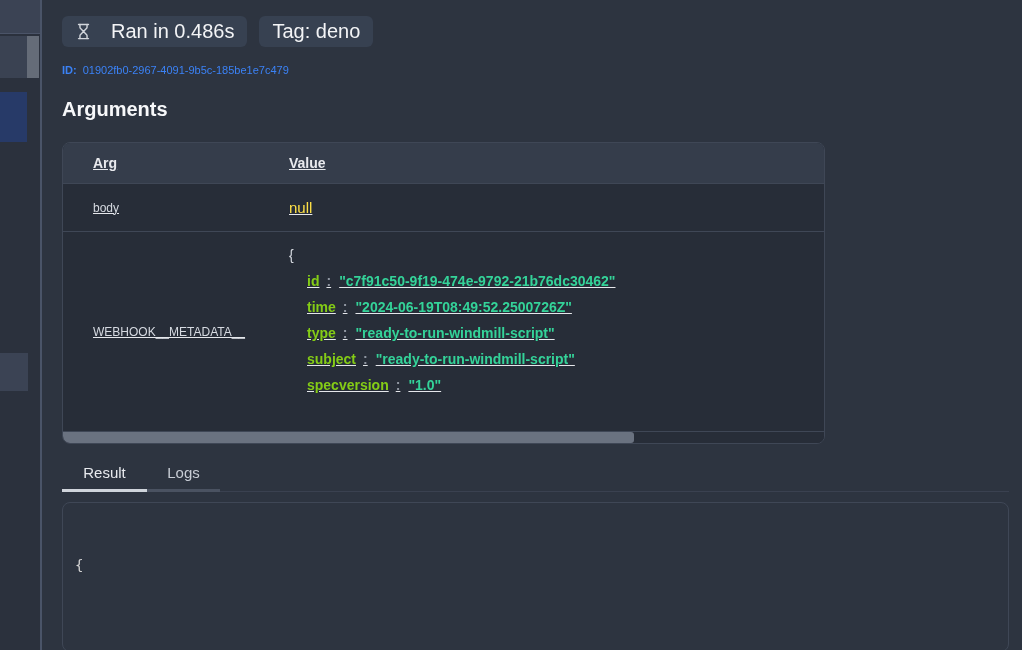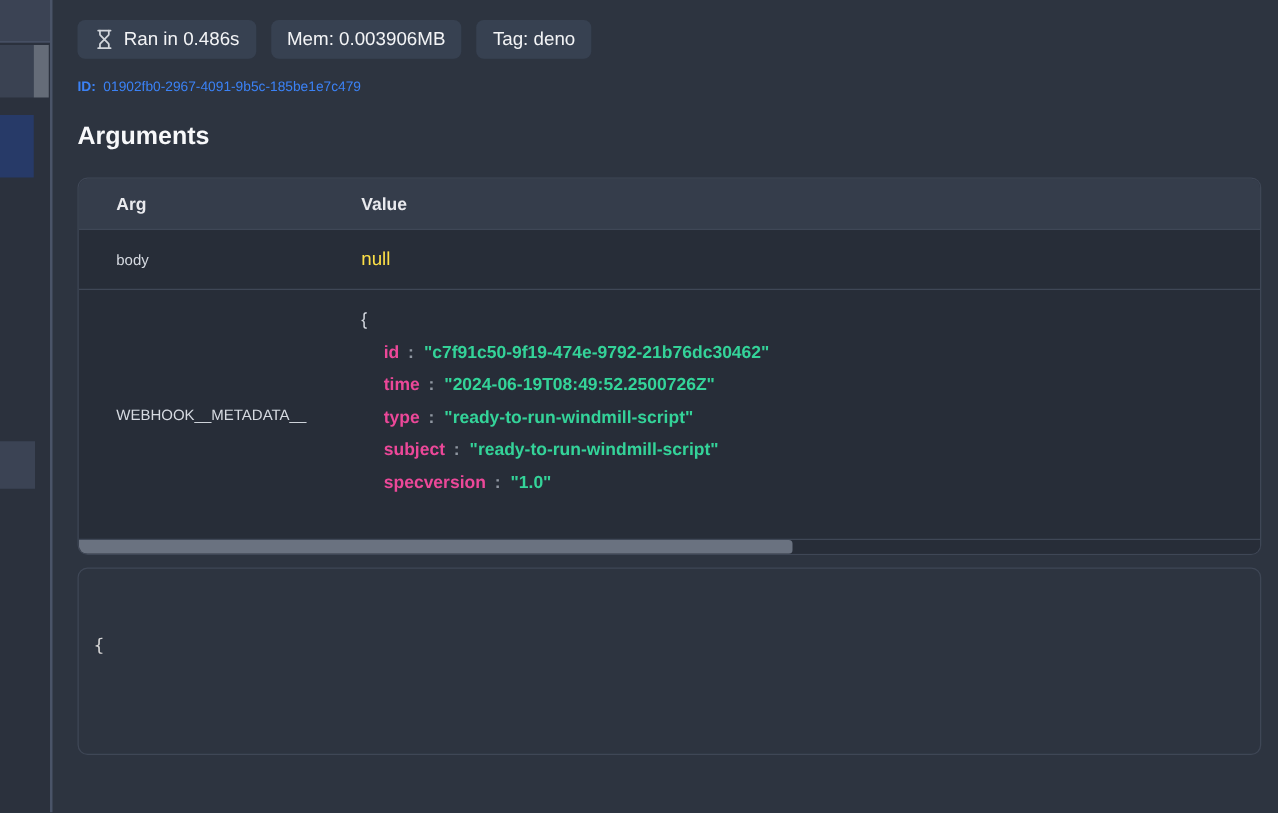--- a/index.html
+++ b/index.html
@@ -18,54 +18,54 @@
   .sb-item1 { position:absolute; left:0; top:36px; width:27px; height:42px; background:#3a4252; }
   .sb-scroll { position:absolute; left:27px; top:36px; width:12px; height:42px; background:#656c78; }
   .sb-blue { position:absolute; left:0; top:92px; width:27px; height:50px; background:#273a68; }
   .sb-item2 { position:absolute; left:0; top:353px; width:28px; height:38px; background:#3b4354; }
 
   
   .main { margin-left:42px; padding:0 13px 0 20px; }
 
   .badges { display:flex; gap:12px; margin-top:16px; }
   .badge {
-    display:inline-flex; align-items:center; gap:7px;
+    display:inline-flex; align-items:center; gap:19px;
     background:#374151; color:#f3f4f6;
     height:31px; padding:0 13px; border-radius:6px;
-    font-size:15px; white-space:nowrap;
+    font-size:20px; white-space:nowrap;
   }
   .badge svg { flex:0 0 auto; }
 
   .id-line { margin-top:17px; font-size:11px; color:#3b82f6; }
   .id-line .id-label { font-weight:bold; margin-right:6px; }
   .id-line .id-value { color:#3b82f6; text-decoration:none; }
 
   .section-label { margin-top:22px; font-size:20px; font-weight:bold; color:#f7f8fa; }
 
   
   .tbl {
-    margin-top:21px; width:947px;
+    margin-top:21px; width:763px;
     border:1px solid #3f4756; border-radius:8px;
-    overflow:hidden; background:#272d38;
+    overflow:hidden; background:#272d38;text-decoration:underline;
   }
   .tr { display:flex; border-bottom:1px solid #3f4756; }
   .tr:last-of-type { border-bottom:none; }
   .tr-head { background:#353d4b; height:41px; align-items:center; }
   .td-arg { width:198px; flex:0 0 198px; padding-left:30px; }
   .td-val { flex:1 1 auto; padding-left:28px; min-width:0; }
   .tr-head .td-arg, .tr-head .td-val { font-size:14px; font-weight:bold; color:#e9eaee; }
   .tr-body1 { height:48px; align-items:center; }
   .cell-text { font-size:12px; color:#d6dae1; }
   .null-text { font-size:15px; color:#fde047; }
   .tr-body2 { height:200px; align-items:center; }
   .json-cell { align-self:stretch; overflow:hidden; white-space:nowrap; padding-top:10px; }
   .json-line { font-size:14px; line-height:26px; white-space:nowrap; }
   .json-line.indent { padding-left:18px; }
   .json-brace { color:#d6dae1; }
-  .json-key { color:#ec4899; font-weight:600;margin-top:20px; }
+  .json-key { color:#84cc16; font-weight:600;margin-top:20px; }
   .json-colon { color:#8f96a1; font-weight:700; margin:0 8px 0 7px; }
   .json-val { color:#34d399; font-weight:600; }
 
   .scrolltrack { height:11px; background:#272d38; position:relative; }
   .scrollthumb { position:absolute; left:0; top:0; height:11px; width:571px; background:#6a7280; border-radius:0 3px 3px 0; }
 
   
   .tabbar { margin-top:15px; display:flex; border-bottom:1px solid #3a4150; }
   .tab { text-align:center; padding:5px 0 8px; font-size:15px; margin-bottom:-1px; cursor:default; }
   .tab-result { width:85px; color:#e8eaee; border-bottom:3px solid #cfd4db; }
@@ -103,23 +103,20 @@
         <svg width="17" height="17" viewBox="0 0 24 24" fill="none" stroke="#d1d5db" stroke-width="2" stroke-linecap="round" stroke-linejoin="round">
           <path d="M5 22h14"></path>
             <path d="M5 2h14"></path>
           <path d="M17 22v-4.172a2 2 0 0 0-.586-1.414L12 12l-4.414 4.414A2 2 0 0 0 7 17.828V22"></path>
           <path d="M7 2v4.172a2 2 0 0 0 .586 1.414L12 12l4.414-4.414A2 2 0 0 0 17 6.172V2"></path>
         </svg>
       </span>
       <span>Ran in 0.486s</span>
     </span>
     <span class="badge">
-      <span>Mem: 0.003906MB</span>
-    </span>
-    <span class="badge">
       <span>Tag: deno</span>
     </span>
   </div>
 
   <div class="id-line">
     <span class="id-label">ID:</span><a class="id-value" href="#">01902fb0-2967-4091-9b5c-185be1e7c479</a>
   </div>
 
   <div class="section-label">Arguments</div>
 
@@ -145,20 +142,24 @@
         <div class="json-line indent"><span class="json-key">specversion</span><span class="json-colon">:</span><span class="json-val">"1.0"</span></div>
       </div>
     </div>
 
     <div class="scrolltrack">
       <div class="scrollthumb"></div>
     </div>
   </div>
 
 
+  <div class="tabbar">
+    <div class="tab tab-result">Result</div>
+    <div class="tab tab-logs">Logs</div>
+  </div>
 
   <div class="codeblock">
     <div class="code-line"><span class="code-punct">{</span></div>
     
     
     
   </div>
 
 </div>
 

